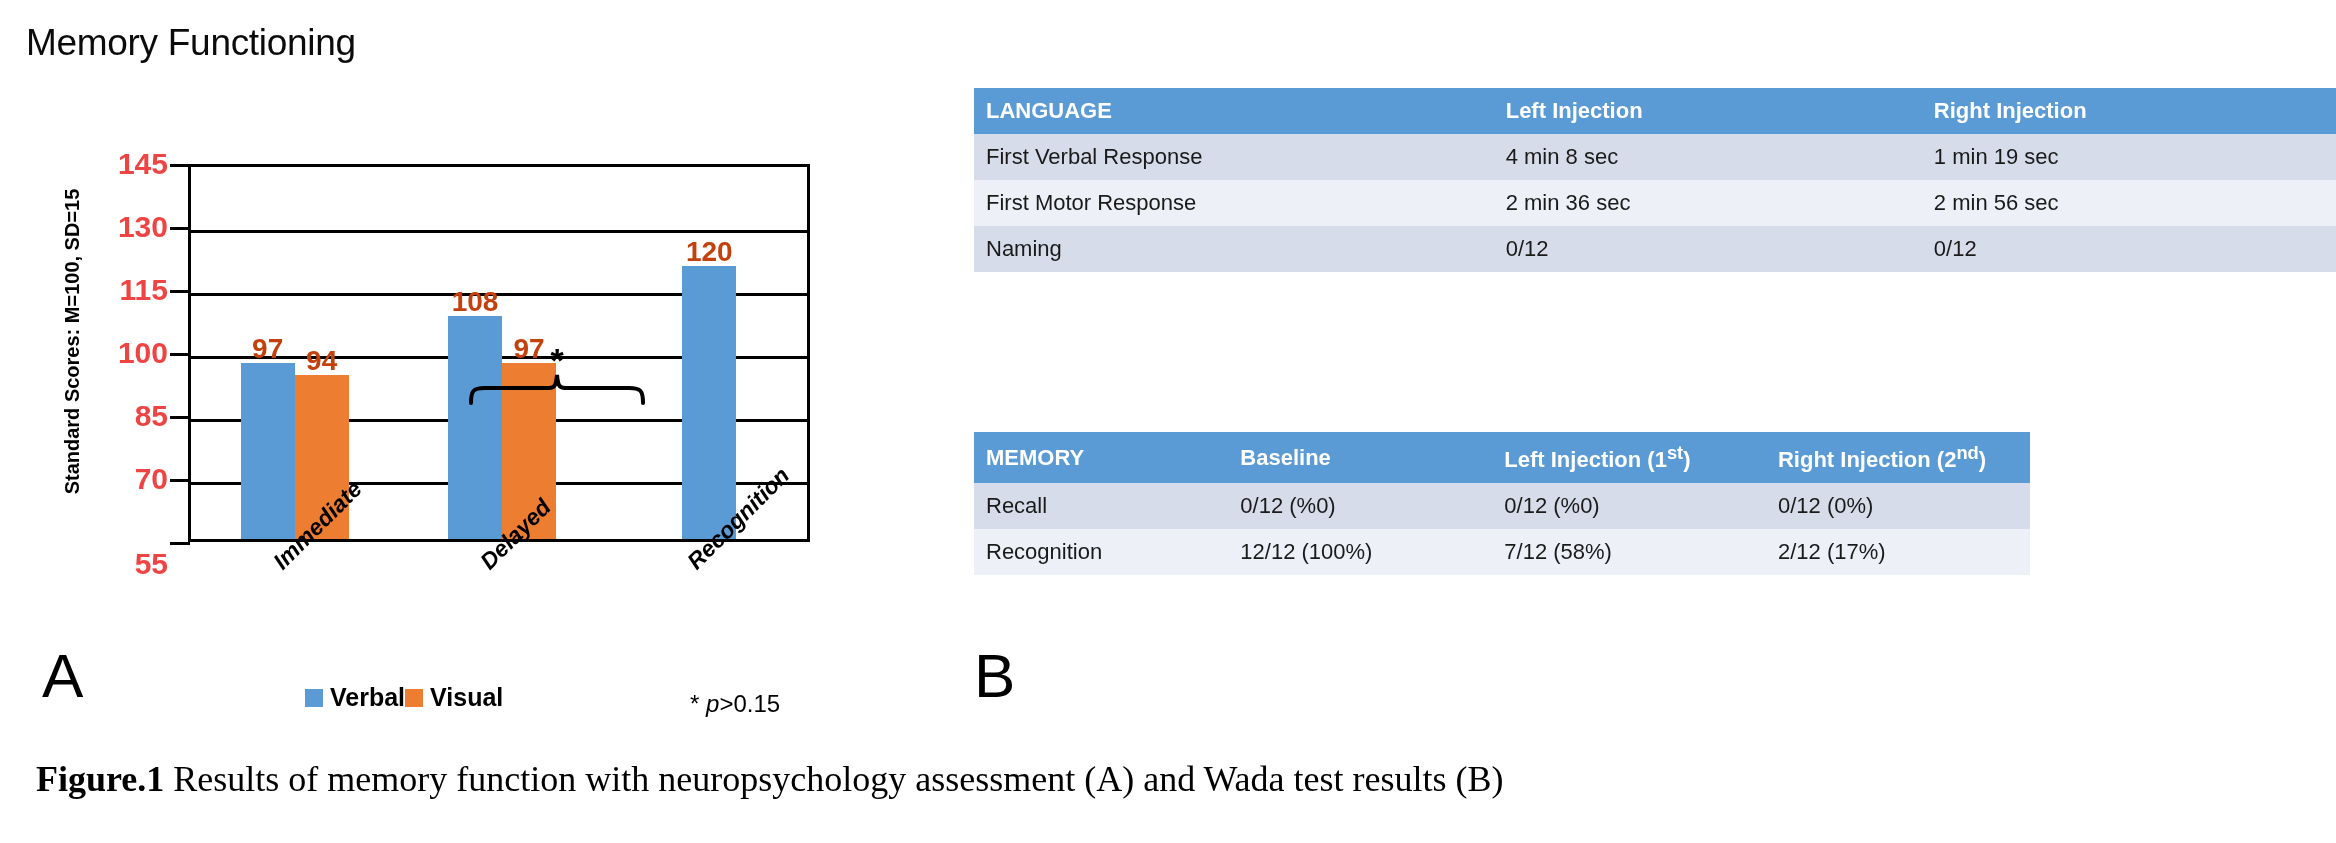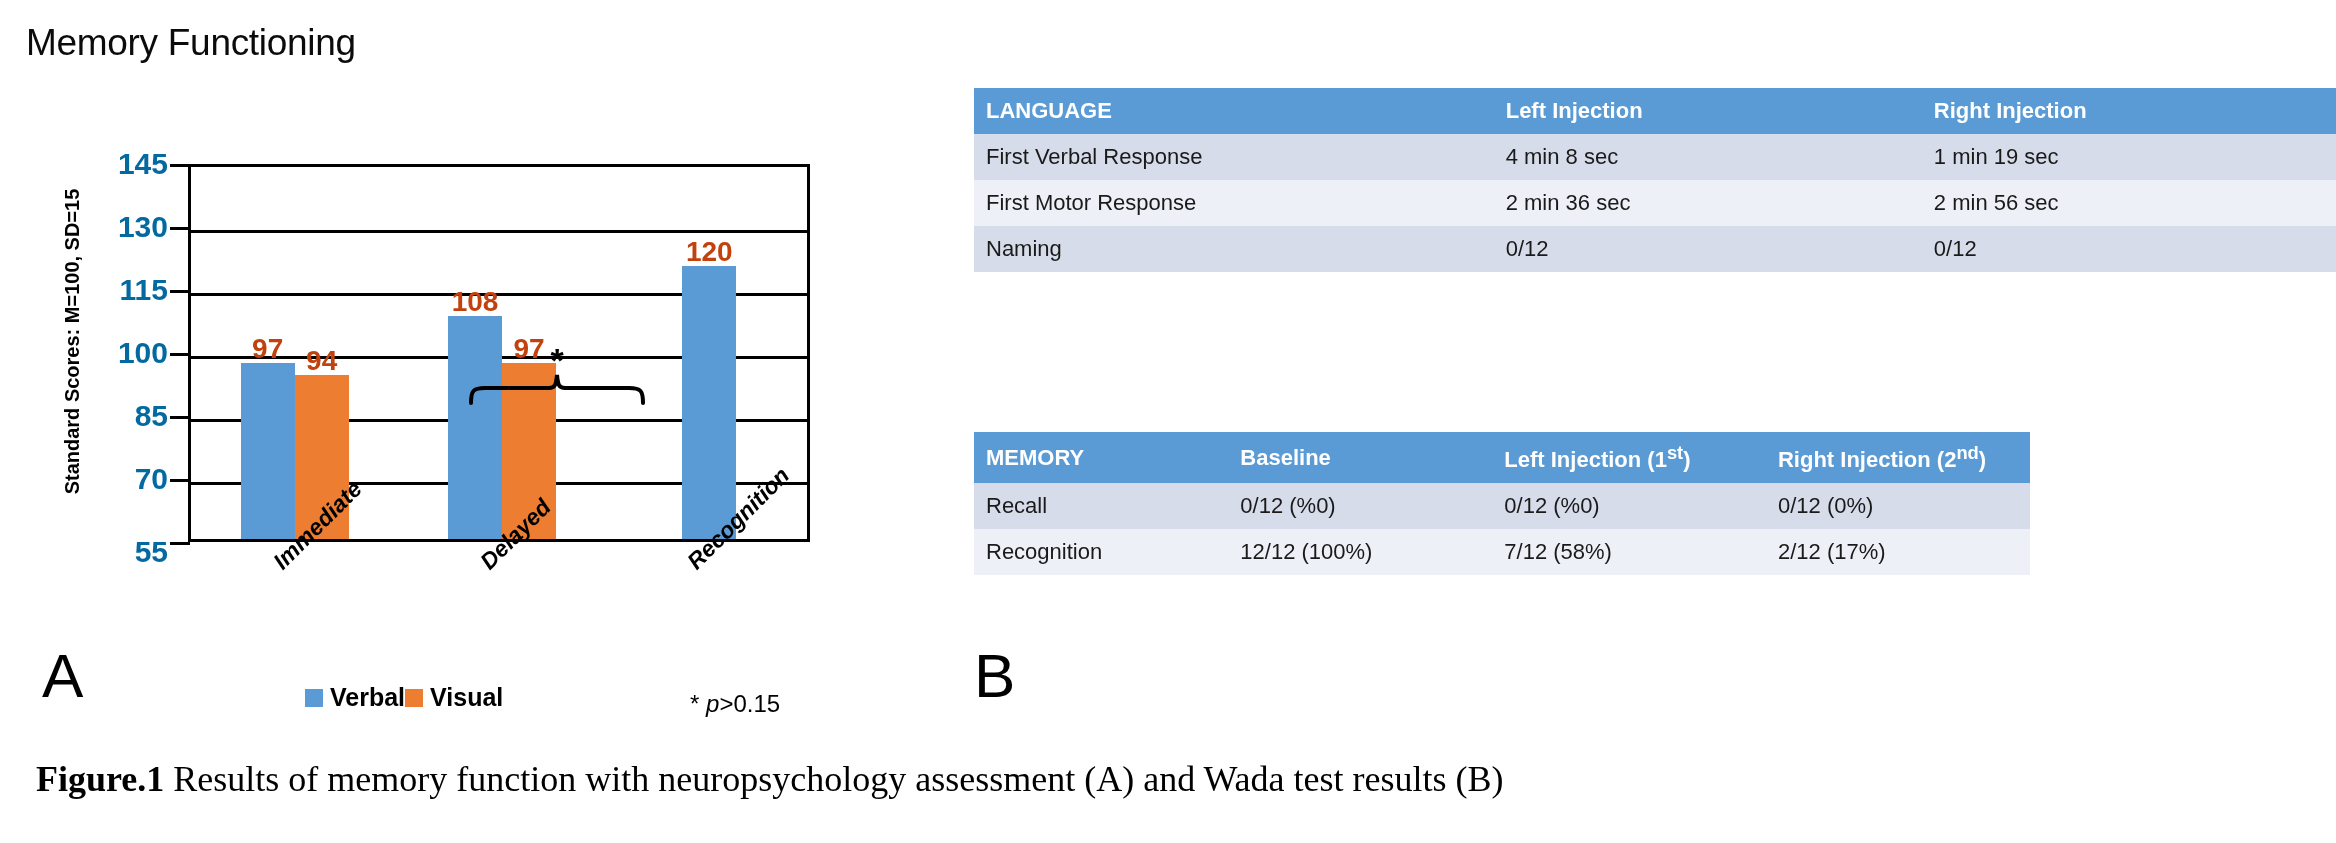--- a/index.html
+++ b/index.html
@@ -66,21 +66,21 @@
   }
 
   
   .ytick {
     position: absolute;
     right: 0;
     width: 120px;
     text-align: right;
     font-size: 30px;
     font-weight: bold;
-    color: #0369a1;
+    color: #ef4444;
     transform: translateY(-50%);
     line-height: 1;
   }
   #y-ticklabels {
     position: absolute;
     left: 40px;
     top: 164px;
     width: 128px;
     height: 378px;
   }
@@ -273,21 +273,21 @@
 
   <div id="y-axis-title">Standard Scores: M=100, SD=15</div>
 
   <div id="y-ticklabels">
       <div class="ytick" style="top: 0px;">145</div>
       <div class="ytick" style="top: 63px;">130</div>
       <div class="ytick" style="top: 126px;">115</div>
       <div class="ytick" style="top: 189px;">100</div>
       <div class="ytick" style="top: 252px;">85</div>
       <div class="ytick" style="top: 315px;">70</div>
-      <div class="ytick" style="top: 388px;">55</div>
+      <div class="ytick" style="top: 400px;">55</div>
     </div>
 
   <div id="plot">
     <div id="gridlines">
         <div class="gridline" style="top: 63px;"></div>
         <div class="gridline" style="top: 126px;"></div>
         <div class="gridline" style="top: 189px;"></div>
         <div class="gridline" style="top: 252px;"></div>
         <div class="gridline" style="top: 315px;"></div>
       </div>

